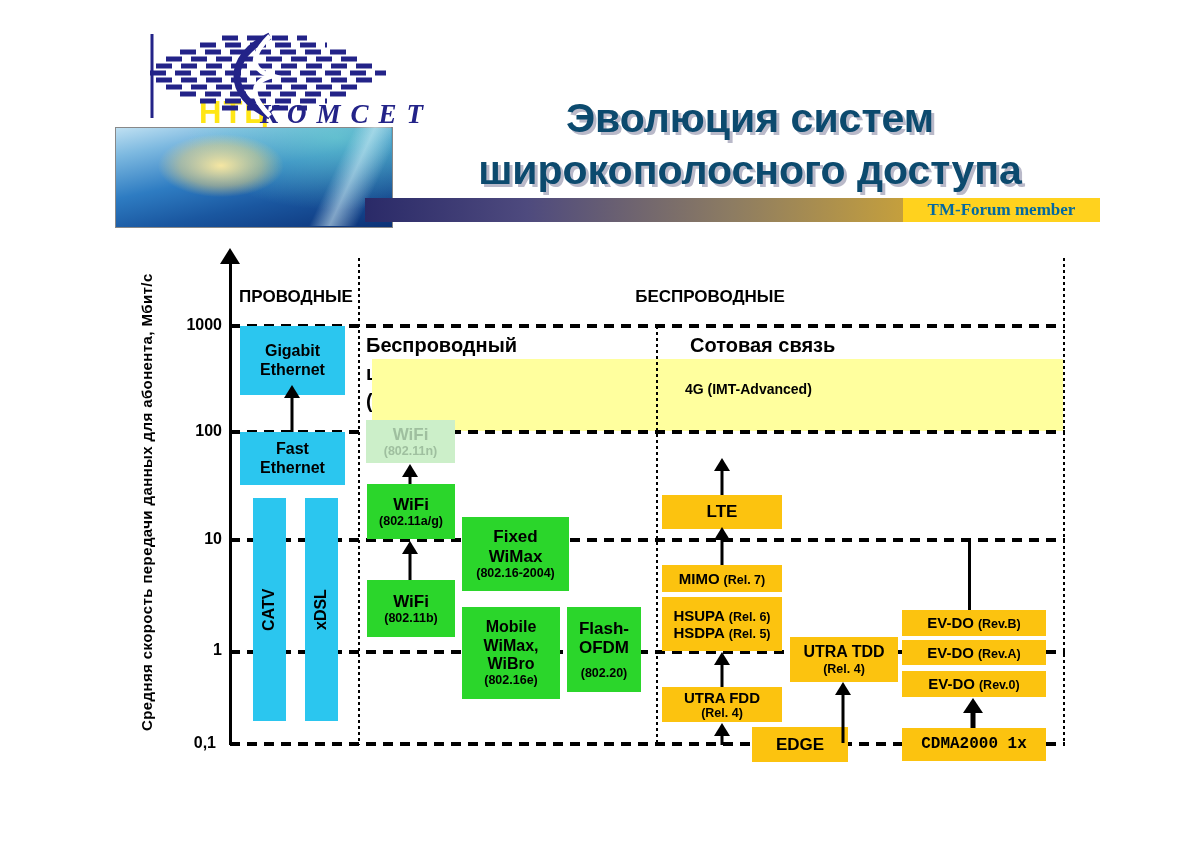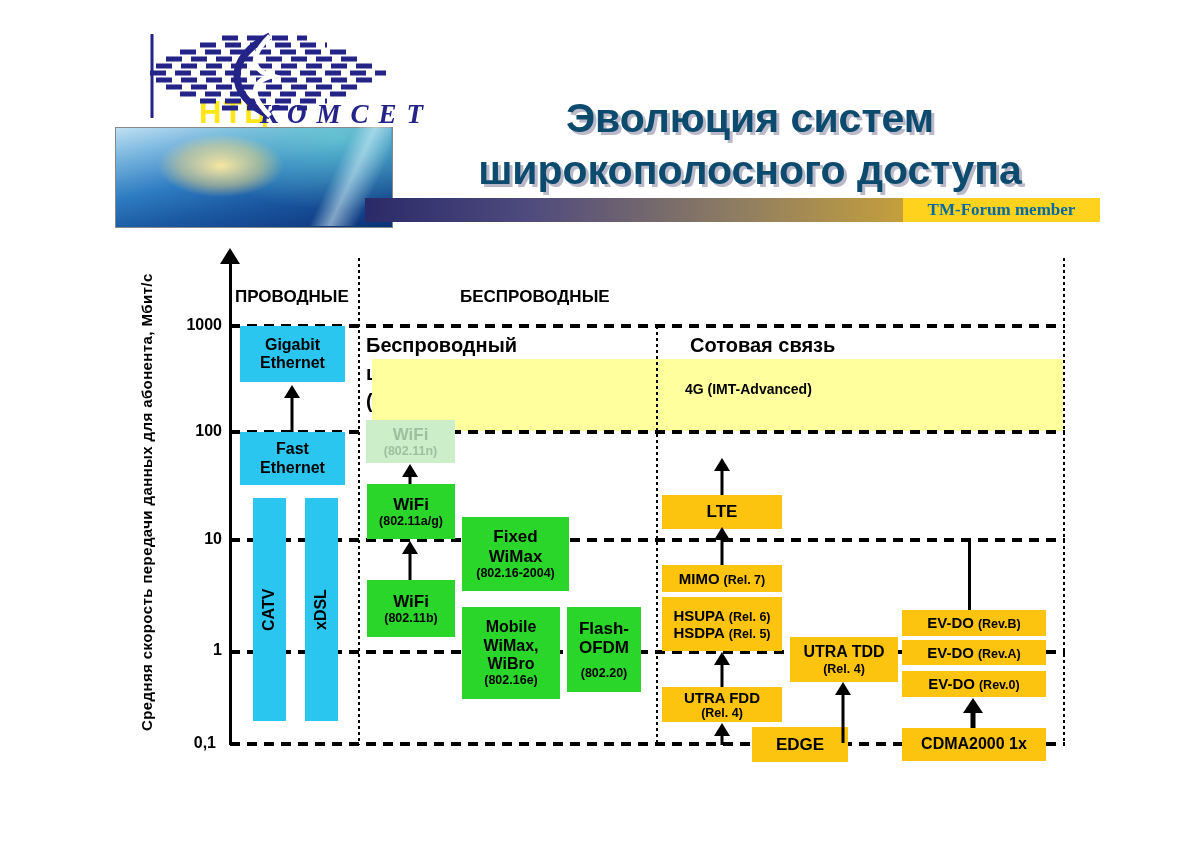--- a/index.html
+++ b/index.html
@@ -34,21 +34,21 @@
          background:repeating-linear-gradient(90deg,#000 0 10px,transparent 10px 17px);}
   .vdot{position:absolute;width:2px;z-index:2;
          background:repeating-linear-gradient(180deg,#000 0 3px,transparent 3px 6px);}
   .yaxis{position:absolute;left:229px;top:260px;width:3px;height:485px;background:#000;z-index:2;}
   .yaxis-head{position:absolute;left:220px;top:248px;width:0;height:0;z-index:2;
          border:10px solid transparent;border-top-width:0;border-bottom:16px solid #000;}
   .tick{position:absolute;width:60px;text-align:right;font-weight:bold;font-size:16px;}
   .ylabel{position:absolute;left:138px;top:255px;height:495px;width:22px;
          writing-mode:vertical-rl;transform:rotate(180deg);
          font-size:15px;font-weight:600;letter-spacing:.4px;text-align:center;}
-  .sec-head{position:absolute;font-weight:bold;font-size:17px;text-align:left;}
+  .sec-head{position:absolute;font-weight:bold;font-size:17px;text-align:center;}
   .sub-head{position:absolute;font-weight:bold;font-size:20px;text-align:left;line-height:1.4;}
   .band{position:absolute;left:372px;top:359px;width:691px;height:72px;background:#ffff9e;z-index:1;}
   .band-label{position:absolute;left:685px;top:381px;font-weight:bold;font-size:14px;z-index:2;}
 
   .box{position:absolute;display:flex;flex-direction:column;align-items:center;justify-content:center;
        text-align:center;font-weight:bold;z-index:3;line-height:1.15;}
   .cyan{background:#2bc6ef;}
   .green{background:#2bd62b;}
   .faded{background:#ccefc9;color:#9fbf9f;}
   .orange{background:#fcc30f;}
@@ -128,21 +128,21 @@
   <div class="sec-head" style="left:460px;top:287px;width:500px;">БЕСПРОВОДНЫЕ</div>
   <div class="sub-head" style="left:366px;top:331px;width:285px;">
     <div>Беспроводный</div>
     <div>широкополосный доступ (БШД)</div>
   </div>
   <div class="sub-head" style="left:690px;top:331px;width:340px;">Сотовая связь</div>
 
   <div class="band"></div>
   <div class="band-label">4G (IMT-Advanced)</div>
 
-  <div class="box cyan t16" style="left:240px;top:326px;width:105px;height:56px;">
+  <div class="box cyan t16" style="left:240px;top:326px;width:105px;height:69px;">
     <div>Gigabit</div>
     <div>Ethernet</div>
   </div>
   <div class="box cyan t16" style="left:240px;top:432px;width:105px;height:53px;">
     <div>Fast</div>
     <div>Ethernet</div>
   </div>
   <div class="box cyan vbar" style="left:253px;top:498px;width:33px;height:223px;">CATV</div>
   <div class="box cyan vbar" style="left:305px;top:498px;width:33px;height:223px;">xDSL</div>
 
@@ -212,21 +212,21 @@
         <span class="t15">EV-DO</span>
         <span class="sub">(Rev.A)</span>
       </div>
   </div>
   <div class="box orange" style="left:902px;top:671px;width:144px;height:26px;">
     <div class="row">
         <span class="t15">EV-DO</span>
         <span class="sub">(Rev.0)</span>
       </div>
   </div>
-  <div class="box orange t16" style="left:902px;top:728px;width:144px;height:33px;">CDMA2000 1x</div>
+  <div class="box orange t16" style="left:902px;top:728px;width:144px;height:33px;font-family:Liberation Mono, monospace;">CDMA2000 1x</div>
 
   <div class="arrow" style="left:283px;top:385px;height:47px;"></div>
   <div class="arrow" style="left:401px;top:464px;height:20px;"></div>
   <div class="arrow" style="left:401px;top:541px;height:39px;"></div>
   <div class="arrow" style="left:713px;top:458px;height:37px;"></div>
   <div class="arrow" style="left:713px;top:527px;height:38px;"></div>
   <div class="arrow" style="left:713px;top:652px;height:35px;"></div>
   <div class="arrow" style="left:713px;top:723px;height:22px;"></div>
   <div class="hline" style="left:828px;top:741px;width:18px;"></div>
   <div class="arrow" style="left:834px;top:682px;height:61px;"></div>

